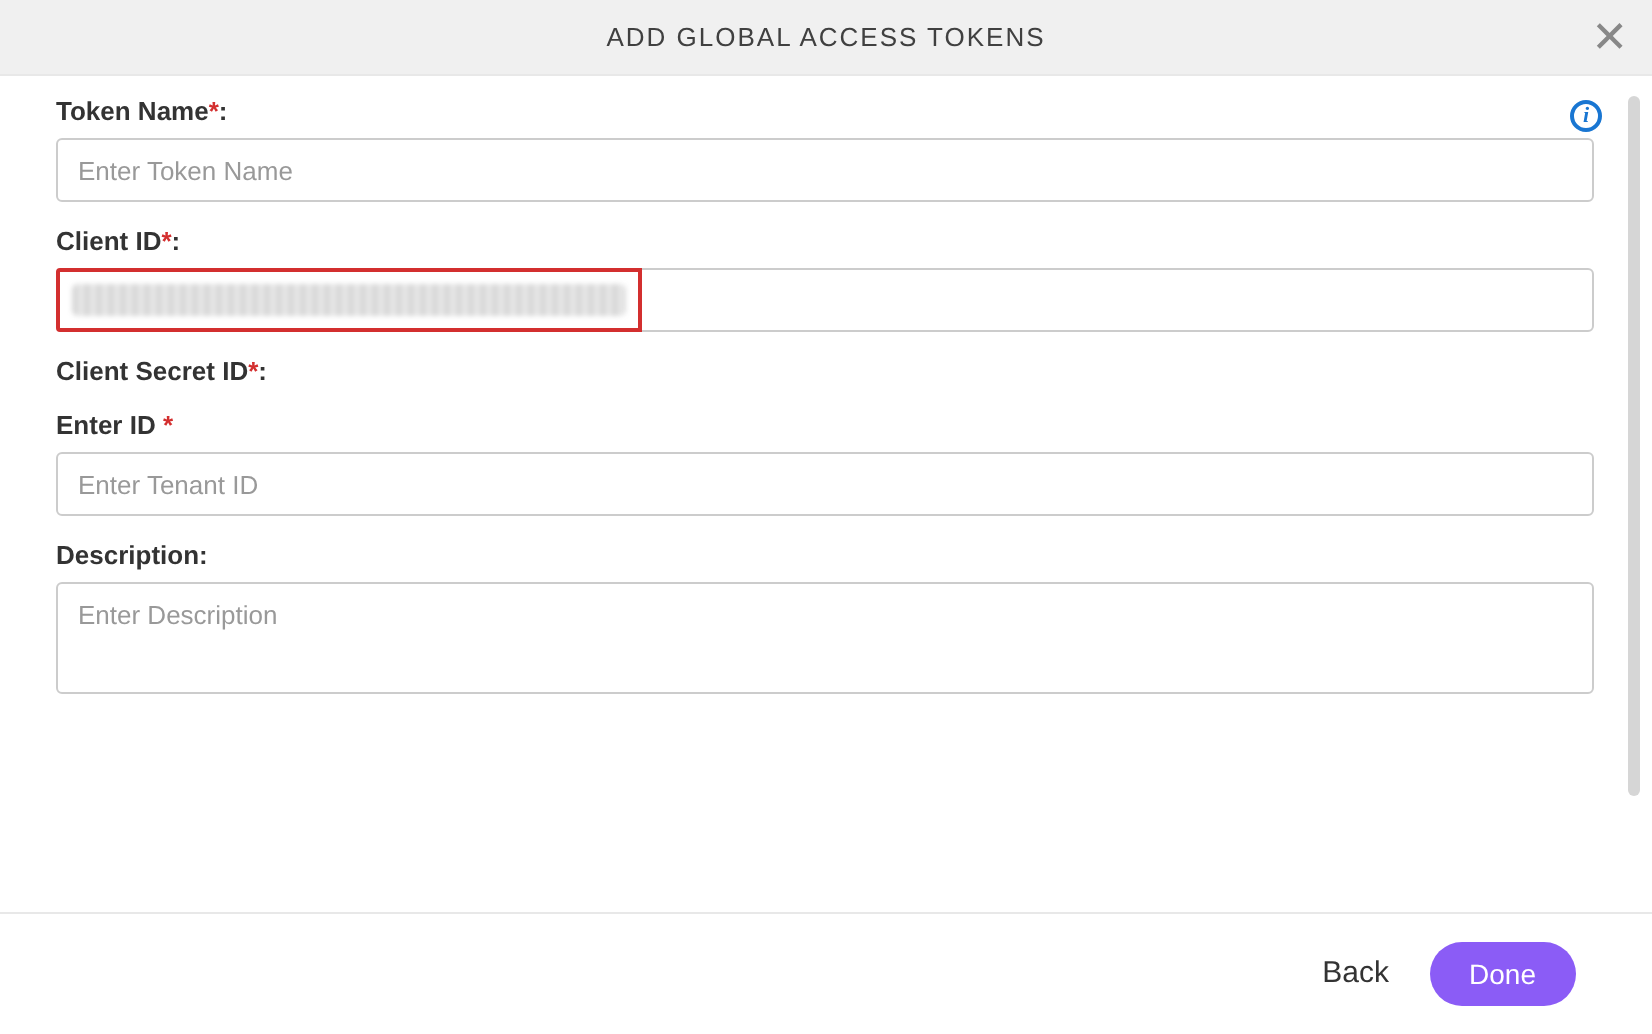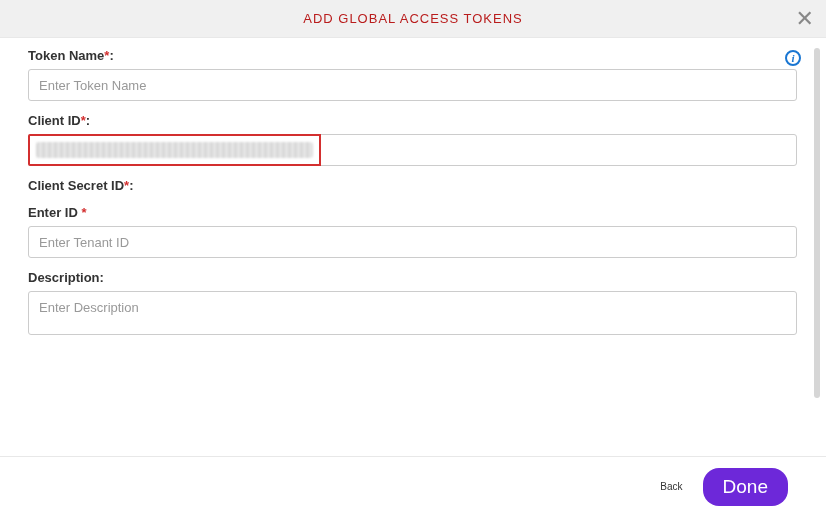--- a/index.html
+++ b/index.html
@@ -18,21 +18,21 @@
     .modal-header {
       background: #f0f0f0;
       height: 38px;
       display: flex;
       align-items: center;
       justify-content: center;
       position: relative;
       border-bottom: 1px solid #e8e8e8;
     }
     .modal-title {
-      color: #b91c1c;
+      color: #404040;
       font-size: 13px;
       letter-spacing: 1px;
       font-weight: normal;
     }
     .close-btn {
       position: absolute;
       right: 12px;
       top: 50%;
       transform: translateY(-50%);
       color: #888;
@@ -89,21 +89,21 @@
       padding: 0 10px;
       font-size: 13px;
       color: #701a75;
       background: #fff;
     }
     .form-input::placeholder {
       color: #999;
     }
     .form-textarea {
       width: 100%;
-      height: 44px;
+      height: 56px;
       border: 1px solid #ccc;
       border-radius: 3px;
       padding: 8px 10px;
       font-size: 13px;
       color: #333;
       background: #fff;
       resize: none;
       font-family: Arial, Helvetica, sans-serif;
     }
     .form-textarea::placeholder {
@@ -152,30 +152,30 @@
       border-top: 1px solid #e8e8e8;
       height: 60px;
       display: flex;
       align-items: center;
       justify-content: flex-end;
       padding-right: 38px;
       gap: 14px;
     }
     .btn-back {
       color: #333;
-      font-size: 10px;
+      font-size: 15px;
       cursor: pointer;
       background: none;
       border: none;
       padding: 8px 6px;
     }
     .btn-done {
-      background: #6d28d9;
+      background: #8b5cf6;
       color: #fff;
-      font-size: 19px;
+      font-size: 14px;
       border: none;
       border-radius: 16px;
       padding: 8px 20px;
       cursor: pointer;
     }
   </style>
 </head>
 <body>
 
 <div class="modal-header">

